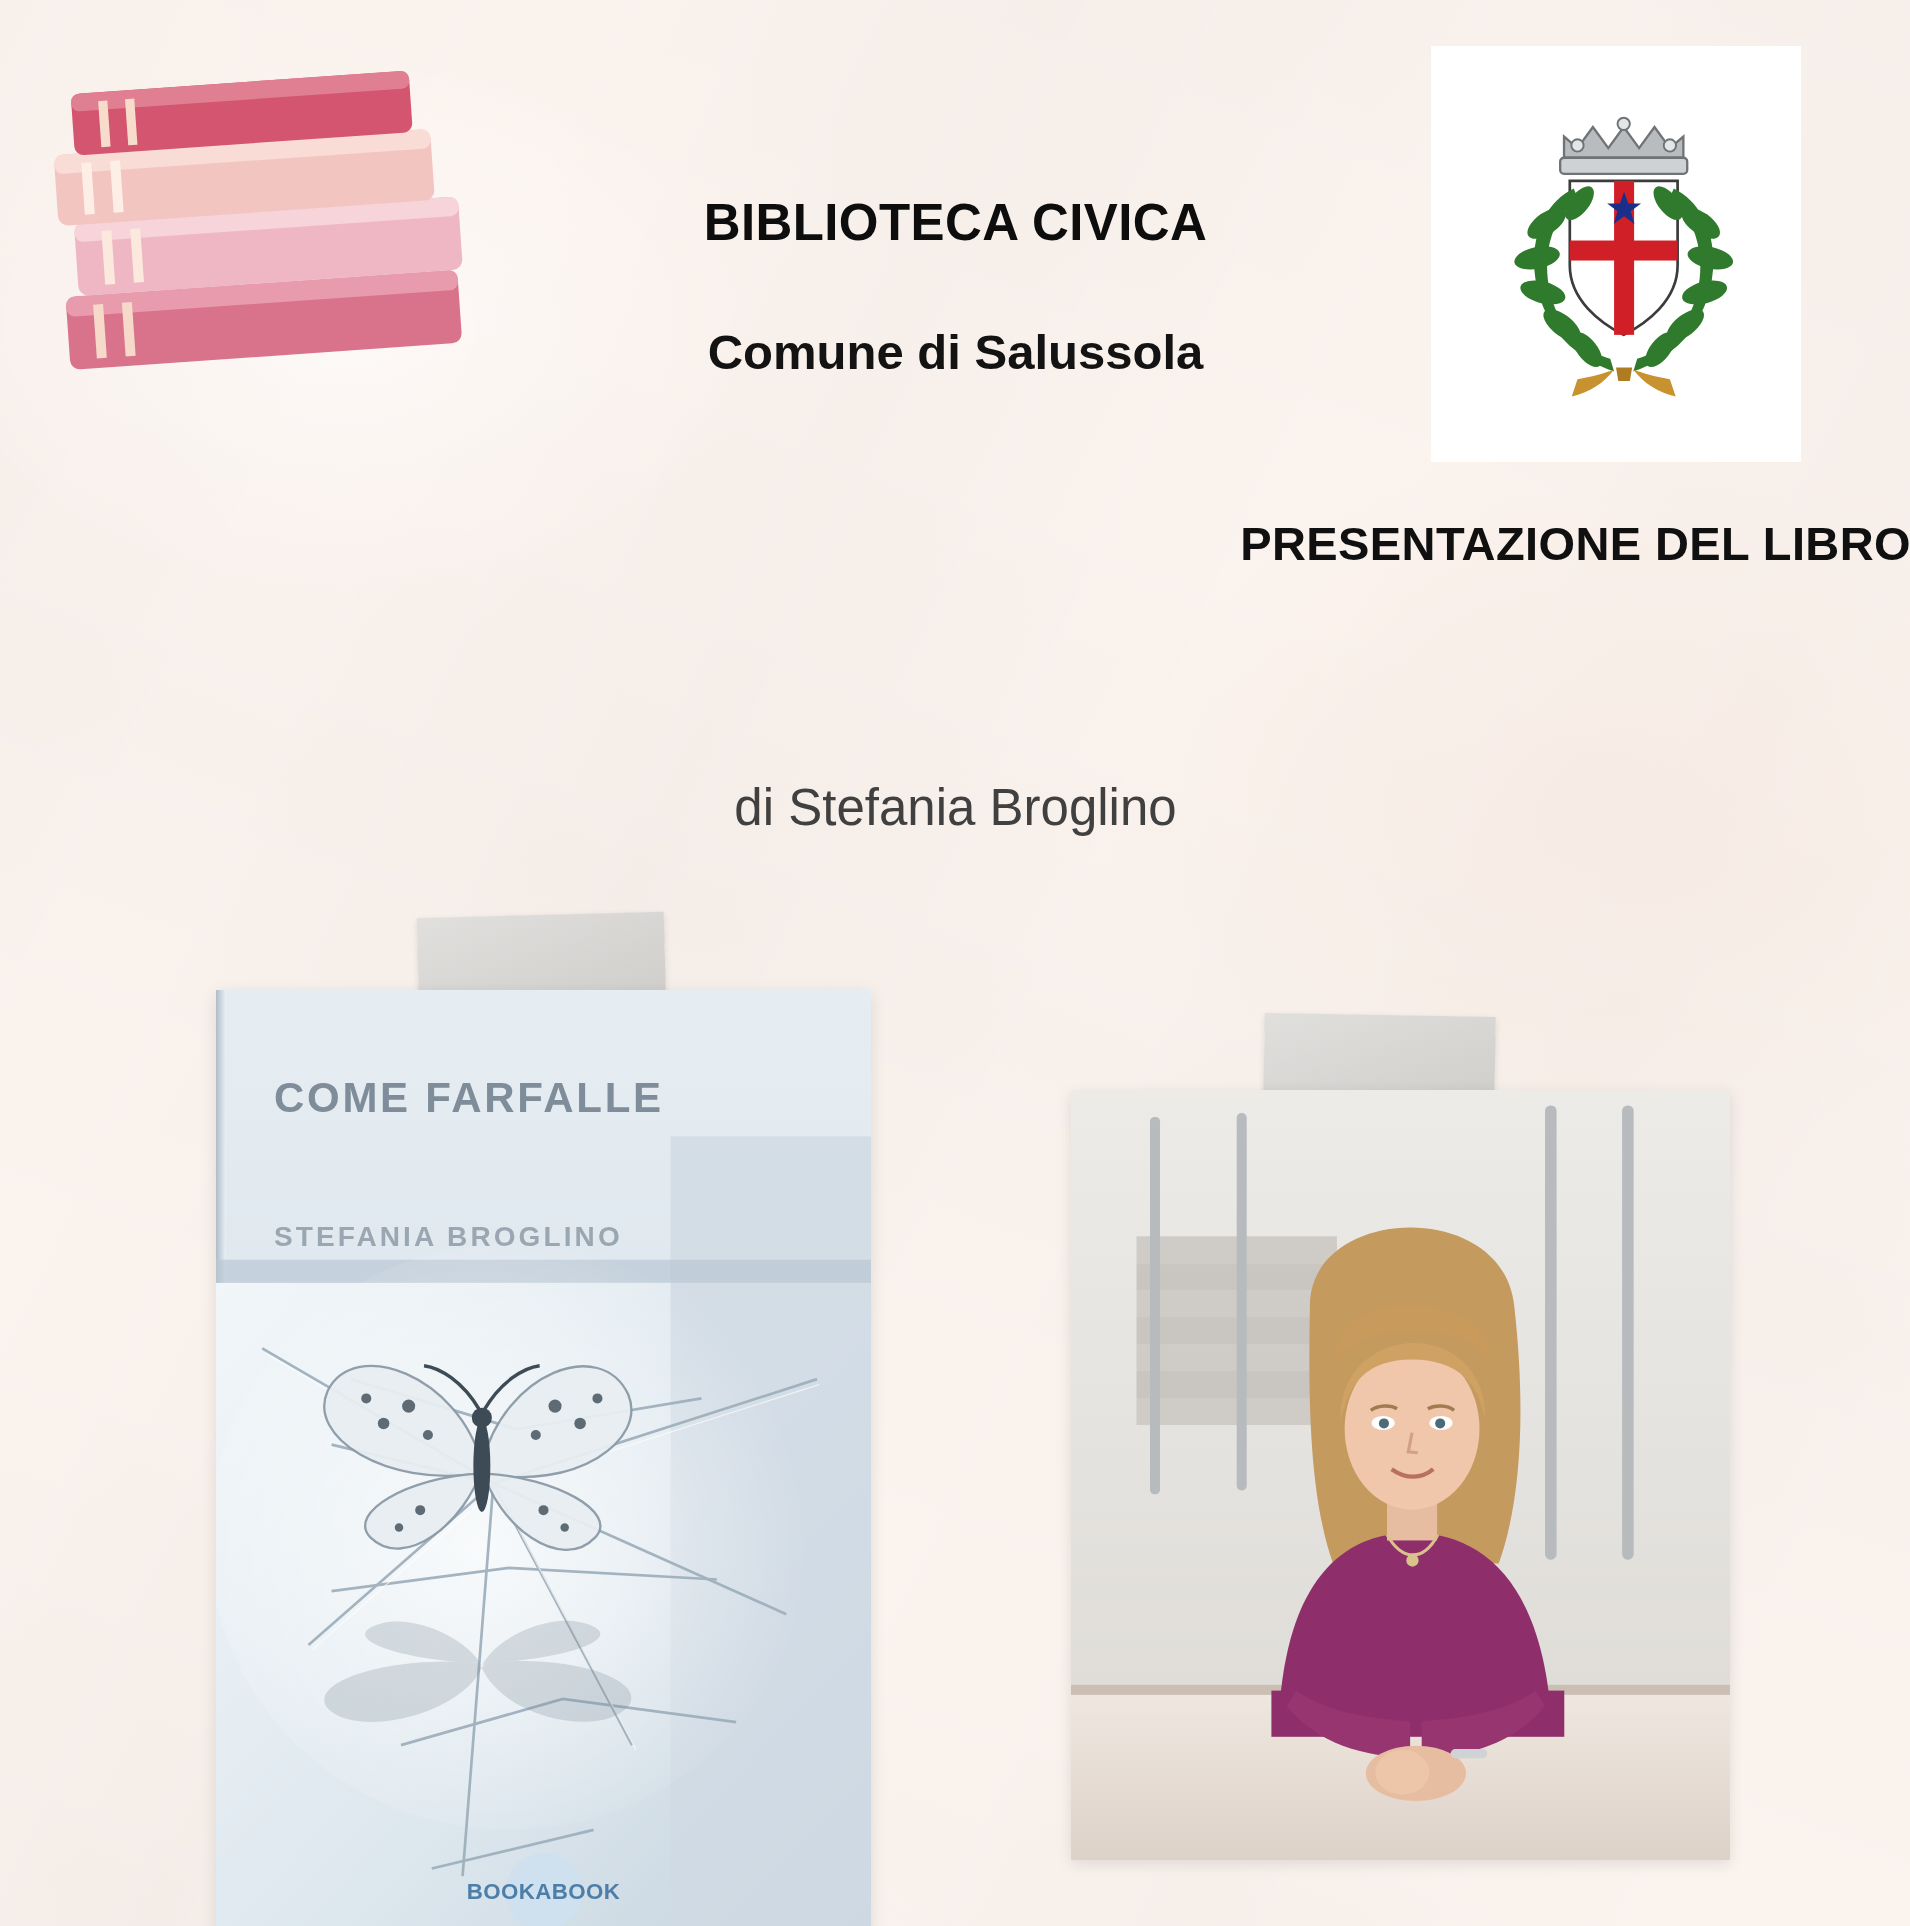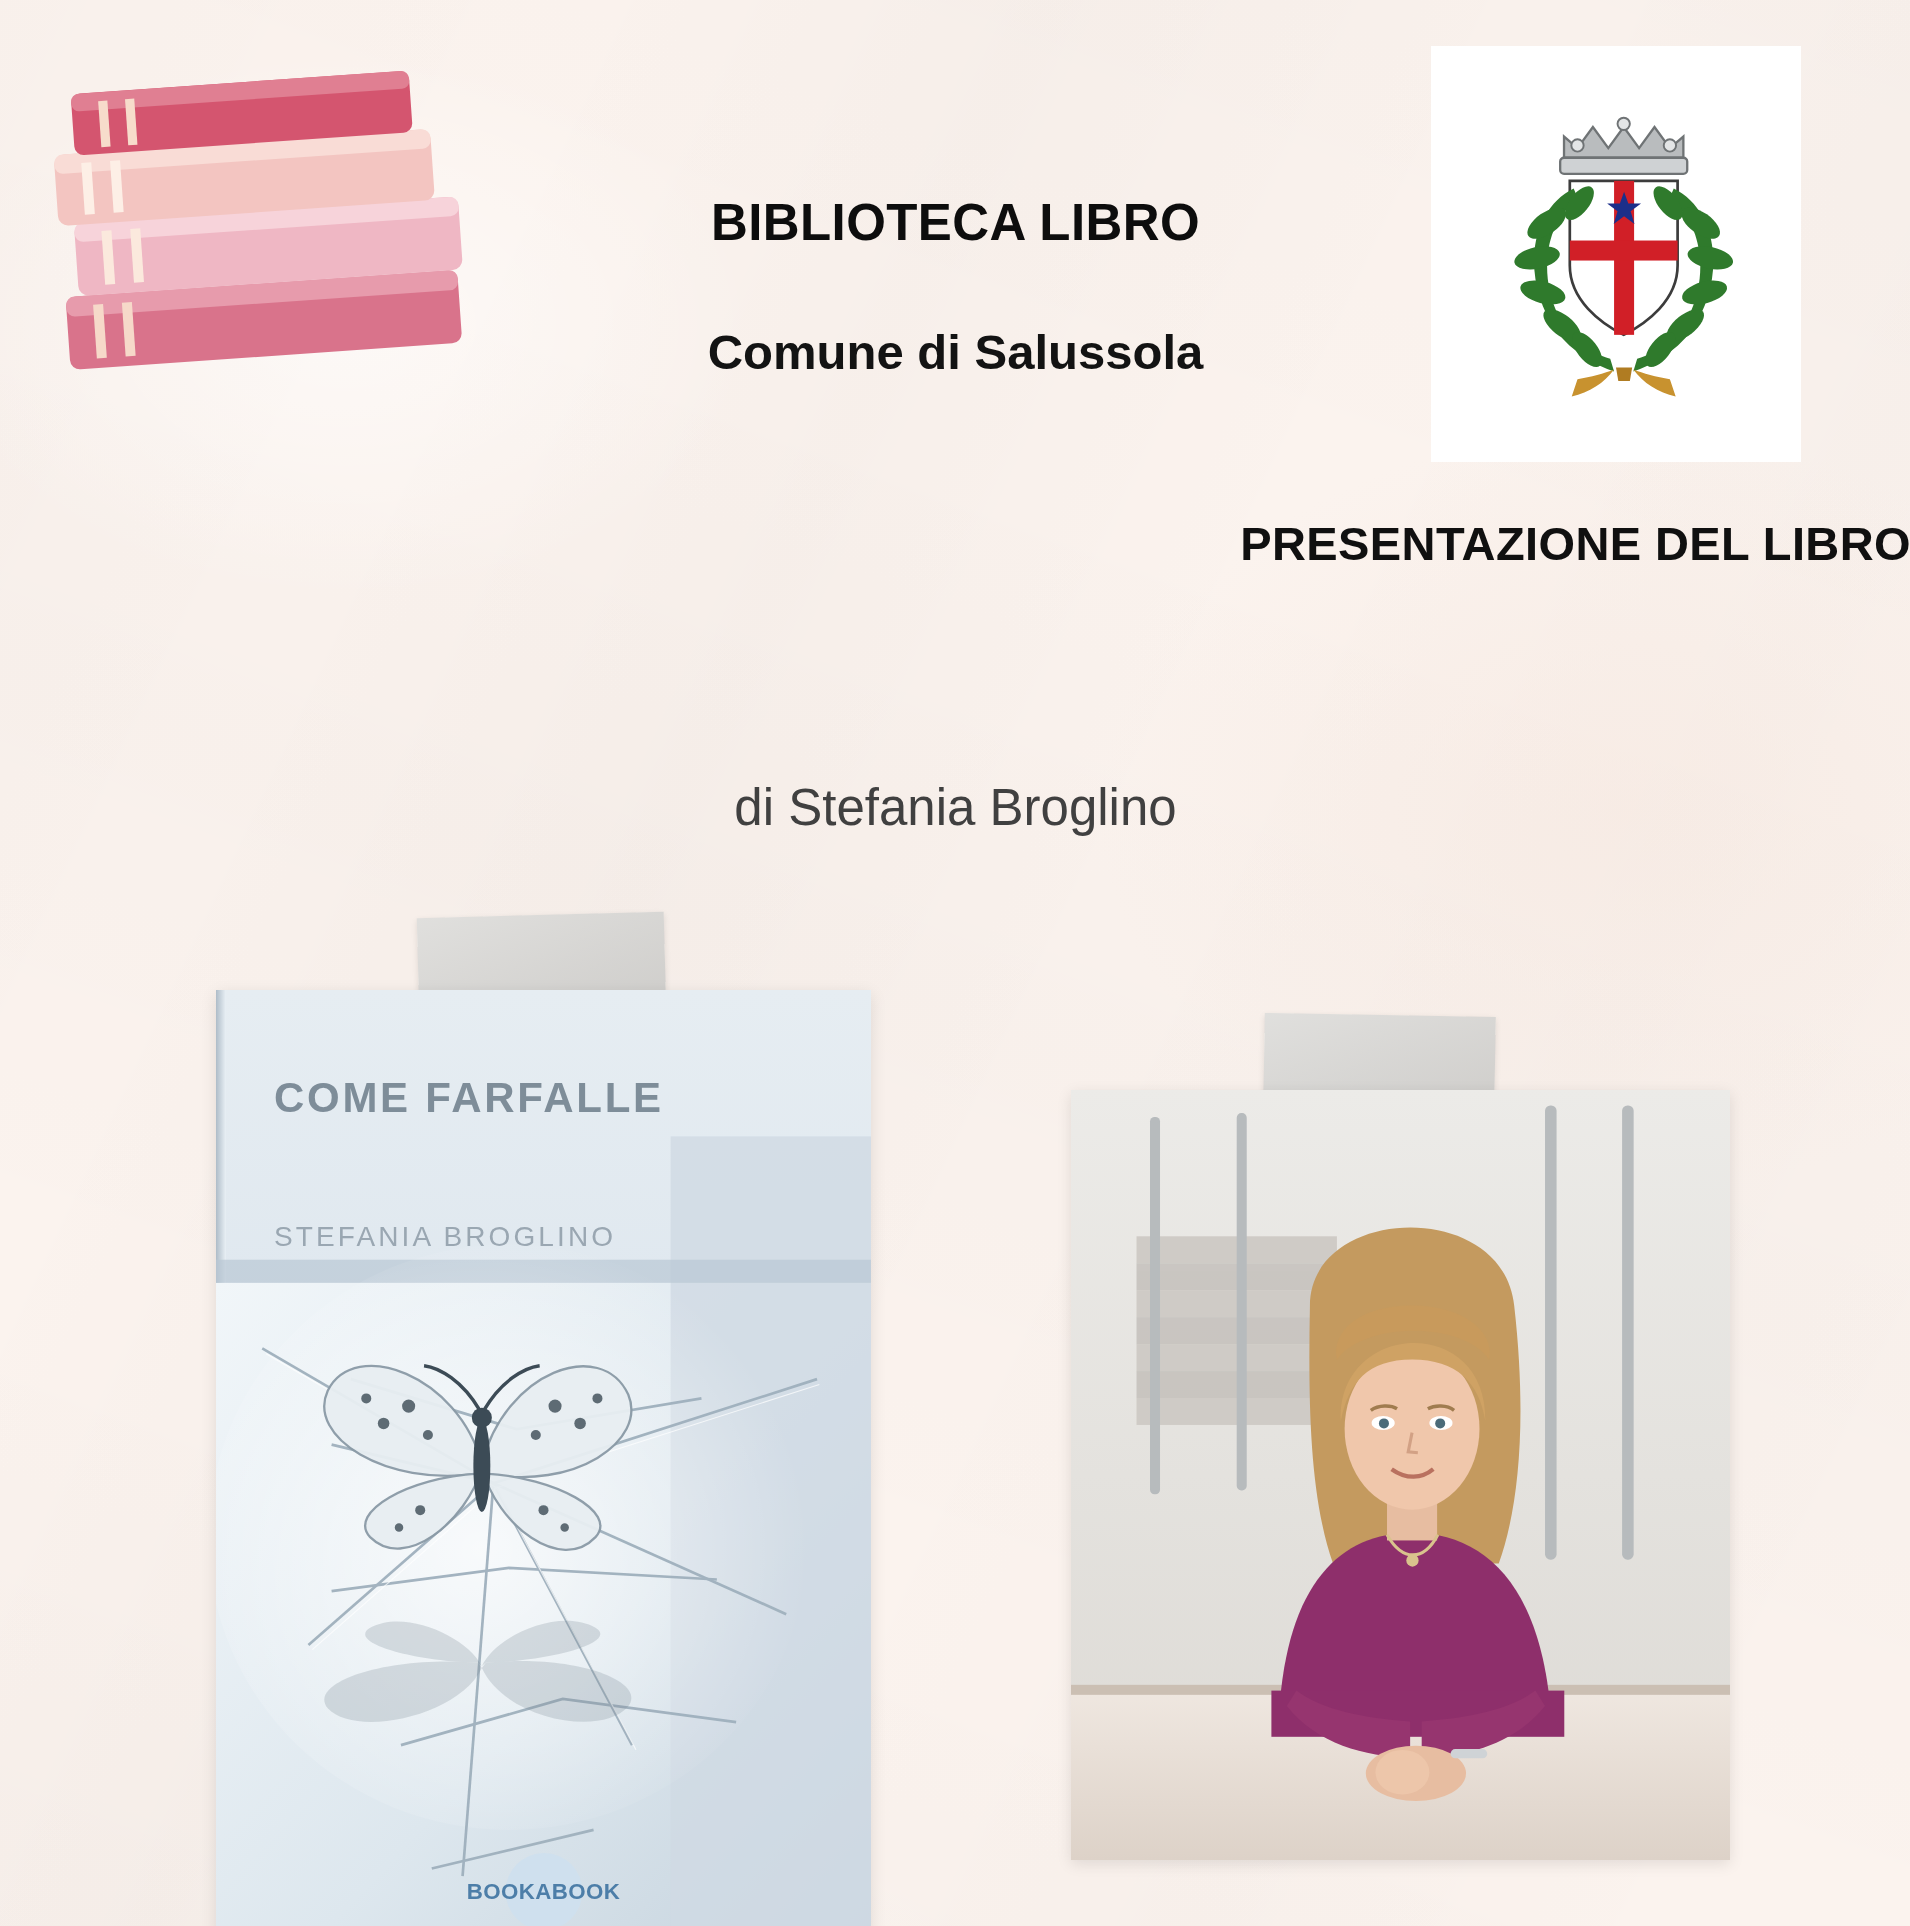--- a/index.html
+++ b/index.html
@@ -156,21 +156,21 @@
     font-weight: bold;
     letter-spacing: 2.7px;
     color: #7e8d99;
     line-height: 1.28;
   }
   .cover-author {
     position: absolute;
     left: 58px;
     top: 231px;
     font-size: 28px;
-    font-weight: normal;
+    font-weight: bold;
     letter-spacing: 3.1px;
     color: #9aa7b2;
   }
   .cover-glass {
     position: absolute;
     inset: 0;
     pointer-events: none;
   }
   .cover-publisher {
     position: absolute;
@@ -275,21 +275,21 @@
           <ellipse cx="485" cy="268" rx="52" ry="25" transform="rotate(52 485 268)"></ellipse>
         </g>
 
         <path d="M345 700 C320 735 280 760 235 770 L250 725 C285 720 320 710 345 700 Z" fill="#c8922f"></path>
         <path d="M395 700 C420 735 460 760 505 770 L490 725 C455 720 420 710 395 700 Z" fill="#c8922f"></path>
         <path d="M350 695 H392 L386 730 H356 Z" fill="#b07c22"></path>
       </g>
     </svg>
   </div>
 
-  <div class="header-title">BIBLIOTECA LIBRO</div>
+  <div class="header-title">BIBLIOTECA CIVICA</div>
   <div class="header-subtitle">Comune di Salussola</div>
 
   <div class="kicker">PRESENTAZIONE DEL LIBRO</div>
   <div class="author-line">di Stefania Broglino</div>
 
   <div class="tape left"></div>
   <div class="tape right"></div>
 
   <div class="book-cover">
     <div class="cover-spine"></div>

